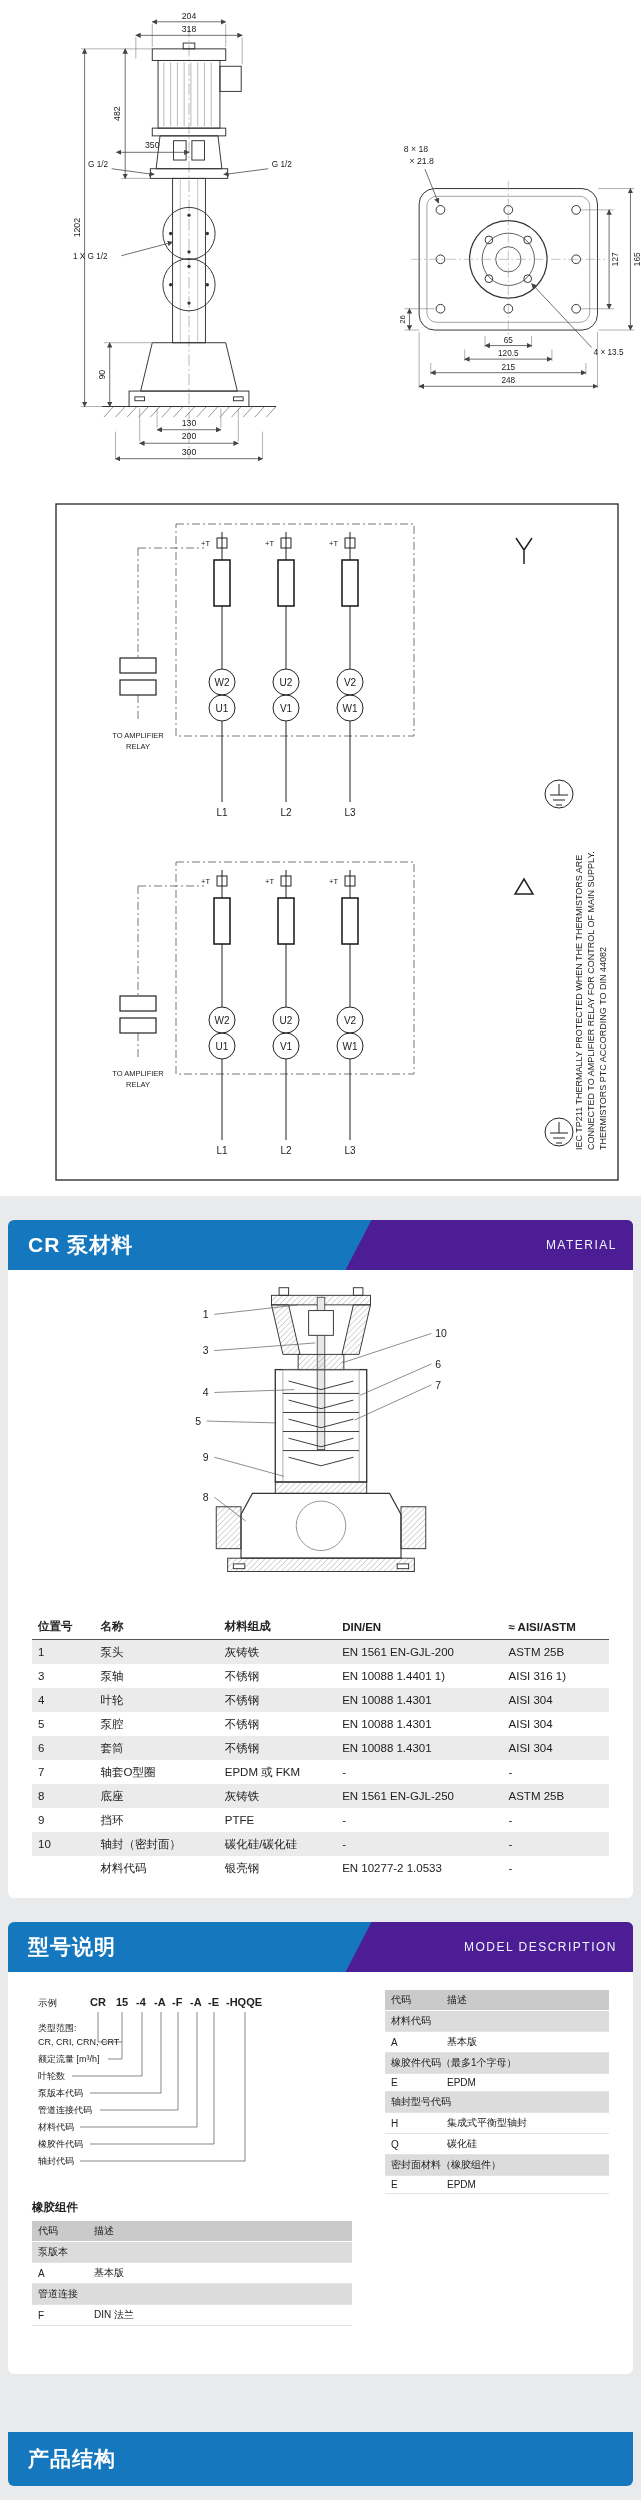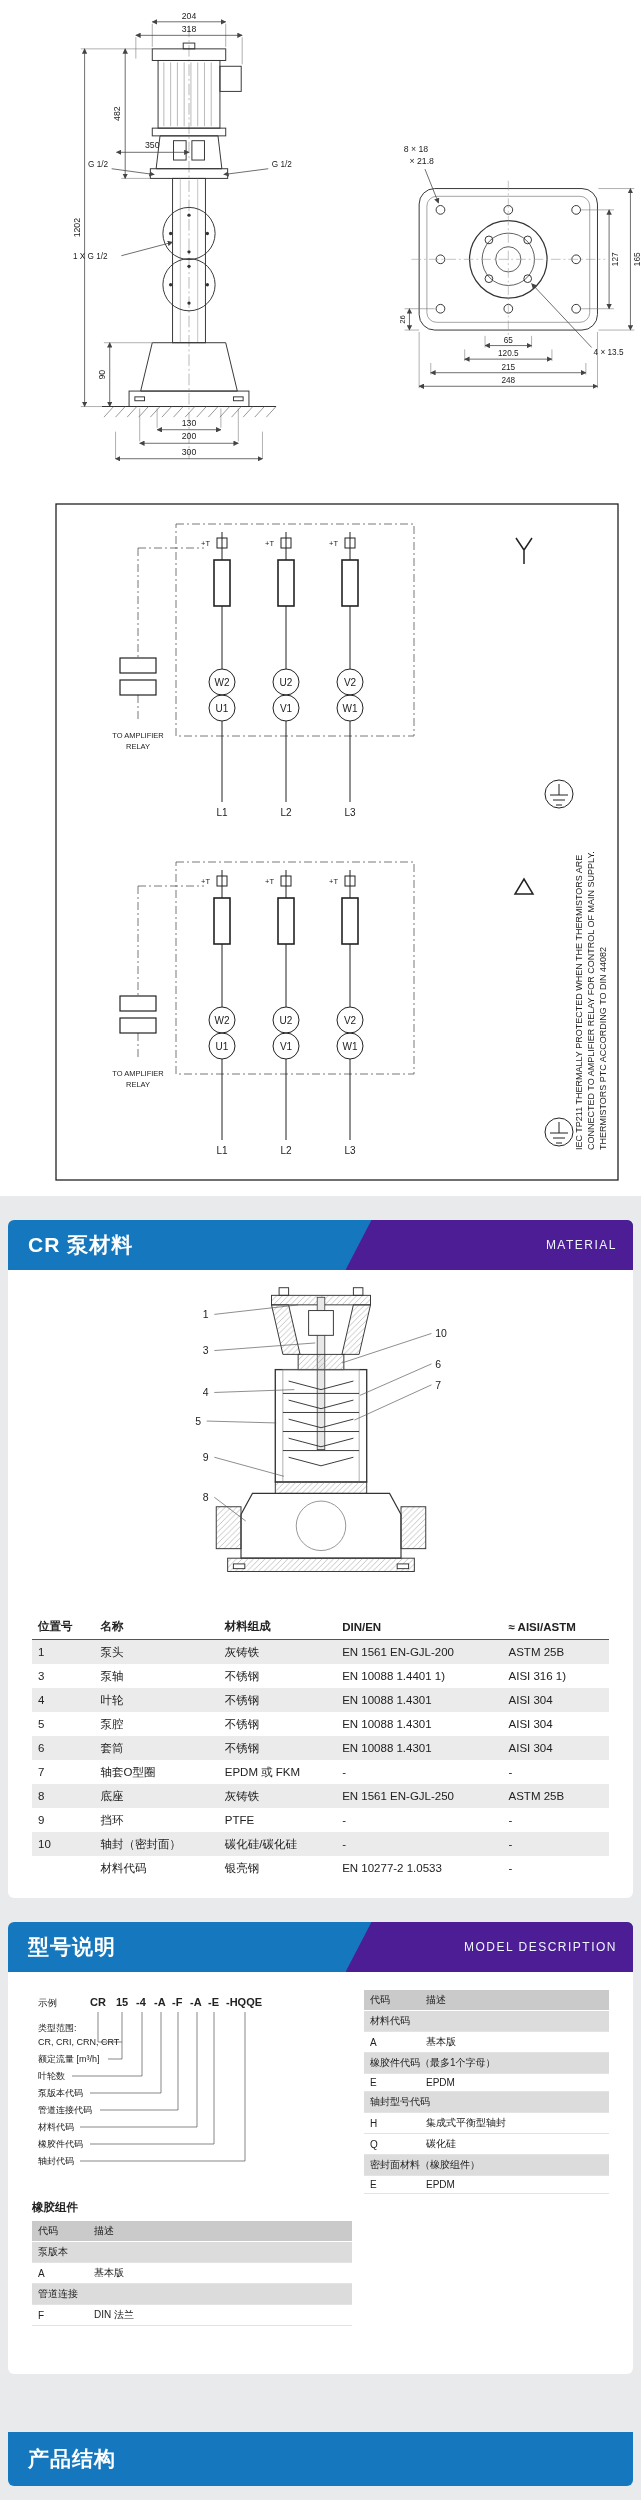--- a/index.html
+++ b/index.html
@@ -21,21 +21,21 @@
              color:#eef6fc;font-size:12px;letter-spacing:1.5px;}
 
   .xsec-wrap{display:flex;justify-content:center;padding:10px 0 4px;}
   .xsec-wrap svg{width:400px;height:324px;}
 
   .mat-table{border-collapse:collapse;margin:6px 24px 18px;width:calc(100% - 48px);font-size:11.5px;}
   .mat-table th{text-align:left;font-weight:bold;padding:5px 6px;border-bottom:1.5px solid #555;white-space:nowrap;margin-top:12px;}
   .mat-table td{padding:4.5px 6px;}
   .mat-table tr.odd{background:#ebebeb;}
 
-  .model-content{display:flex;gap:12px;padding:18px 24px 26px;min-height:402px;box-sizing:border-box;align-items:flex-start;}
+  .model-content{display:flex;gap:33px;padding:18px 24px 26px;min-height:402px;box-sizing:border-box;align-items:flex-start;}
   .model-left{width:320px;flex:none;}
   .model-left svg{width:320px;height:196px;display:block;}
   .legend-title{font-size:11.5px;font-weight:bold;margin:14px 0 6px;}
   .lt{border-collapse:collapse;font-size:10px;width:100%;}
   .lt th{background:#cacaca;text-align:left;padding:3px 6px;font-weight:normal;border-bottom:1px solid #fff;}
   .lt td{padding:3px 6px;border-bottom:1px solid #e3e3e3;}
   .lt .grp td{background:#dcdcdc;}
   .lt .c1{width:44px;}
   .model-right{flex:1;}
 

